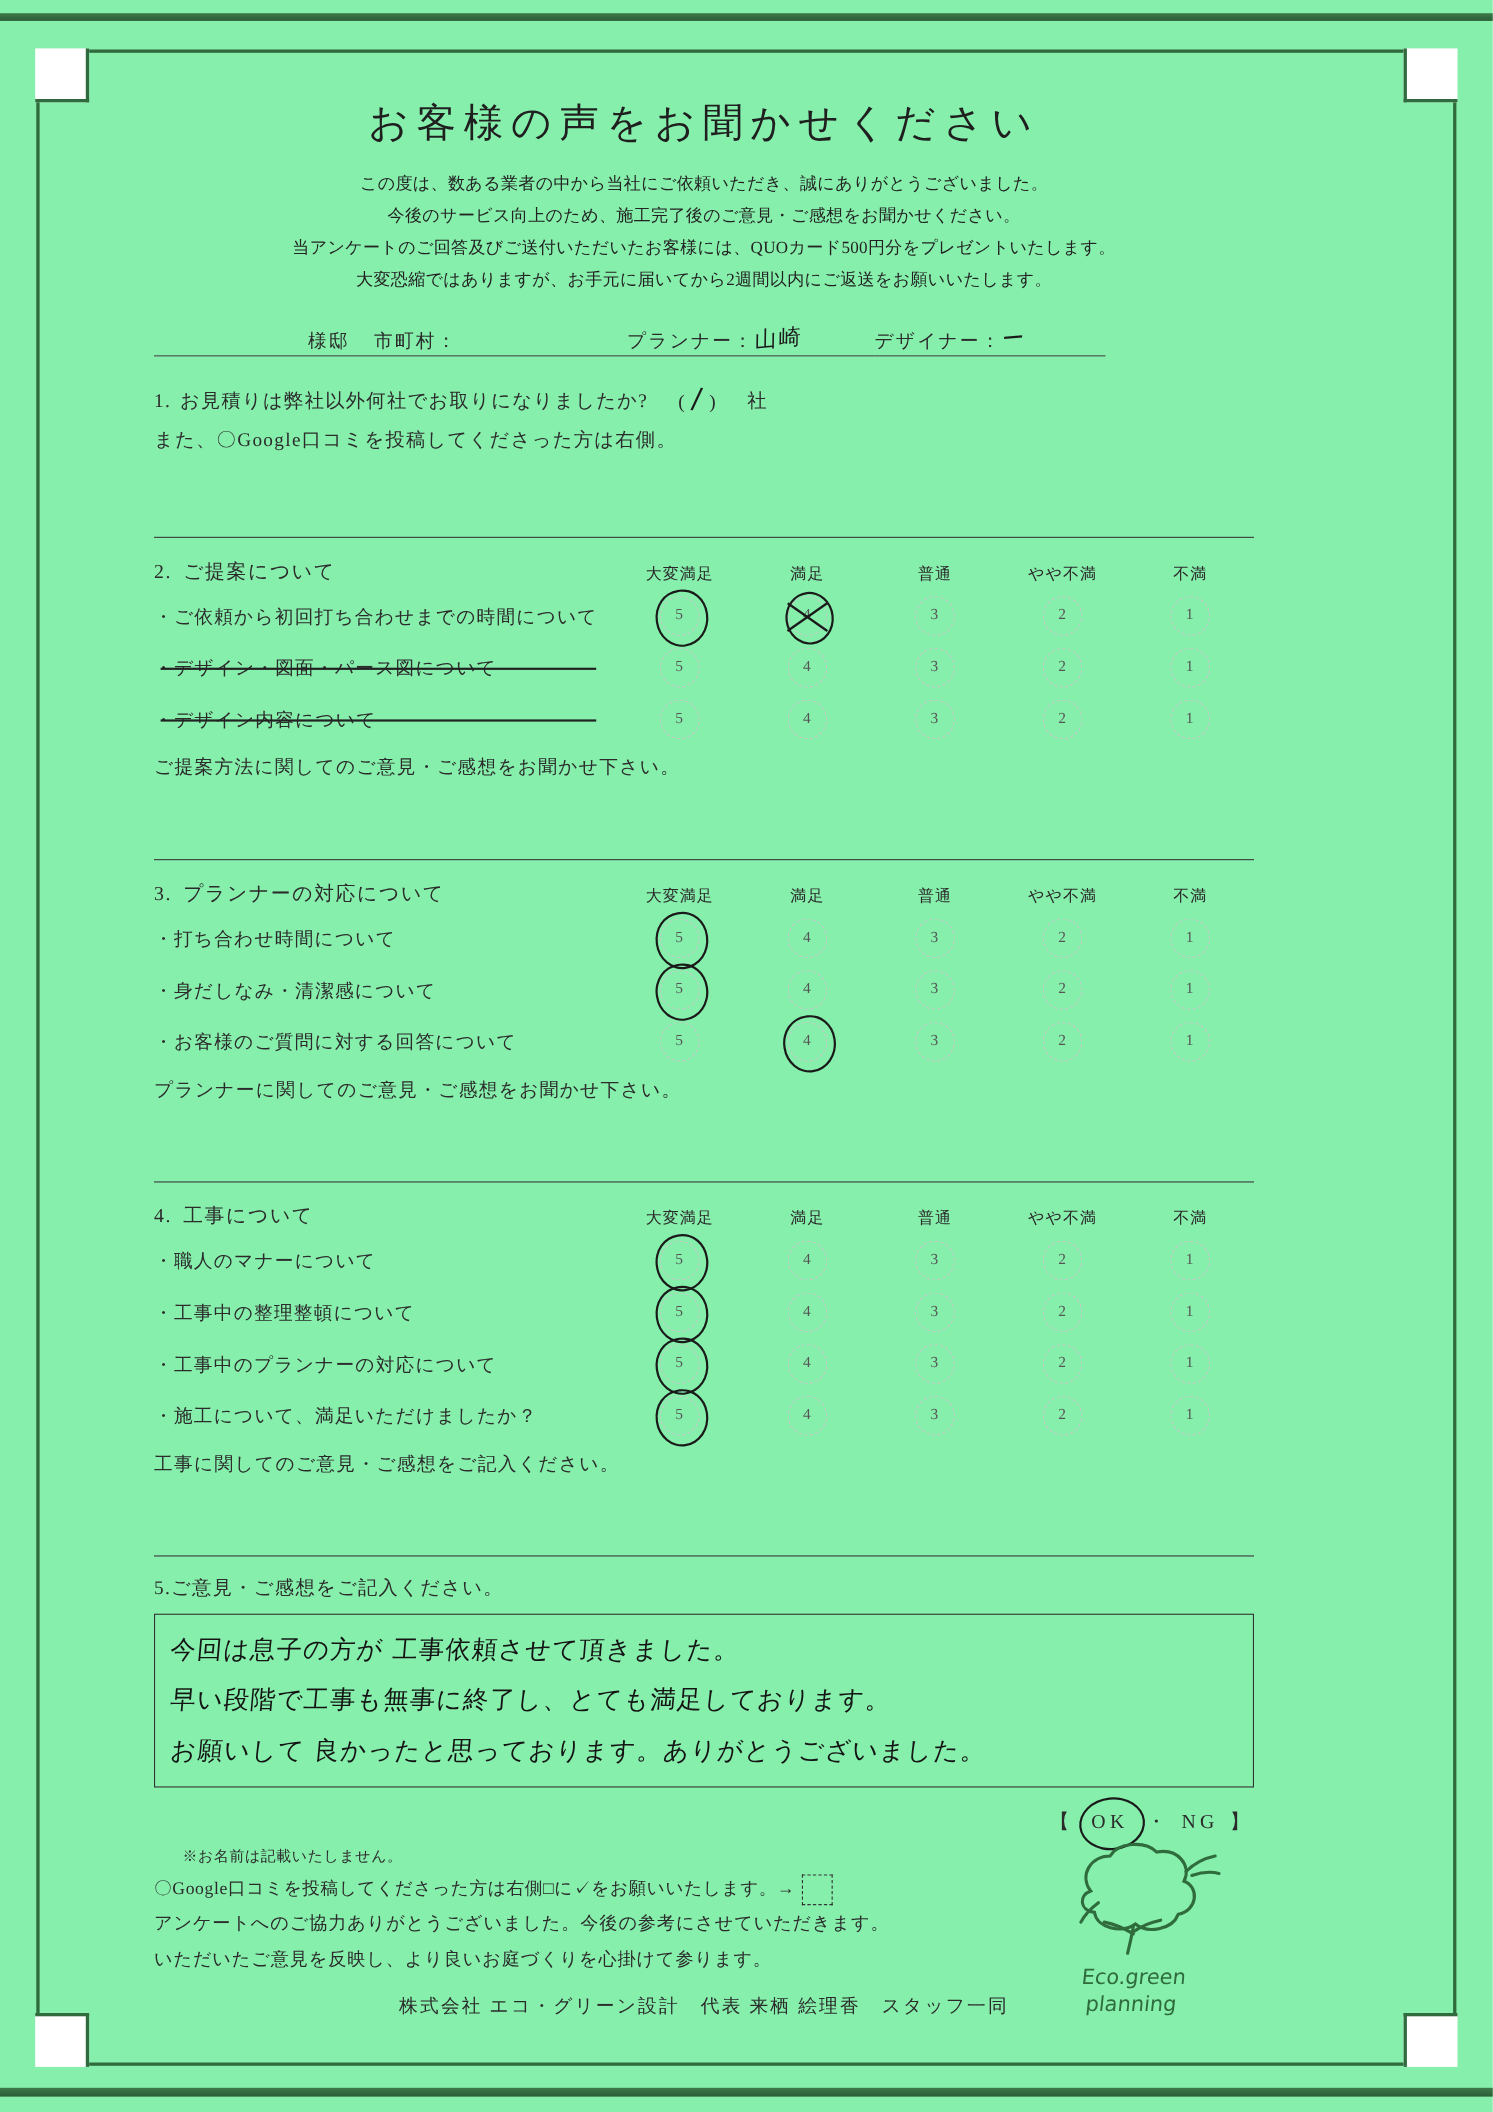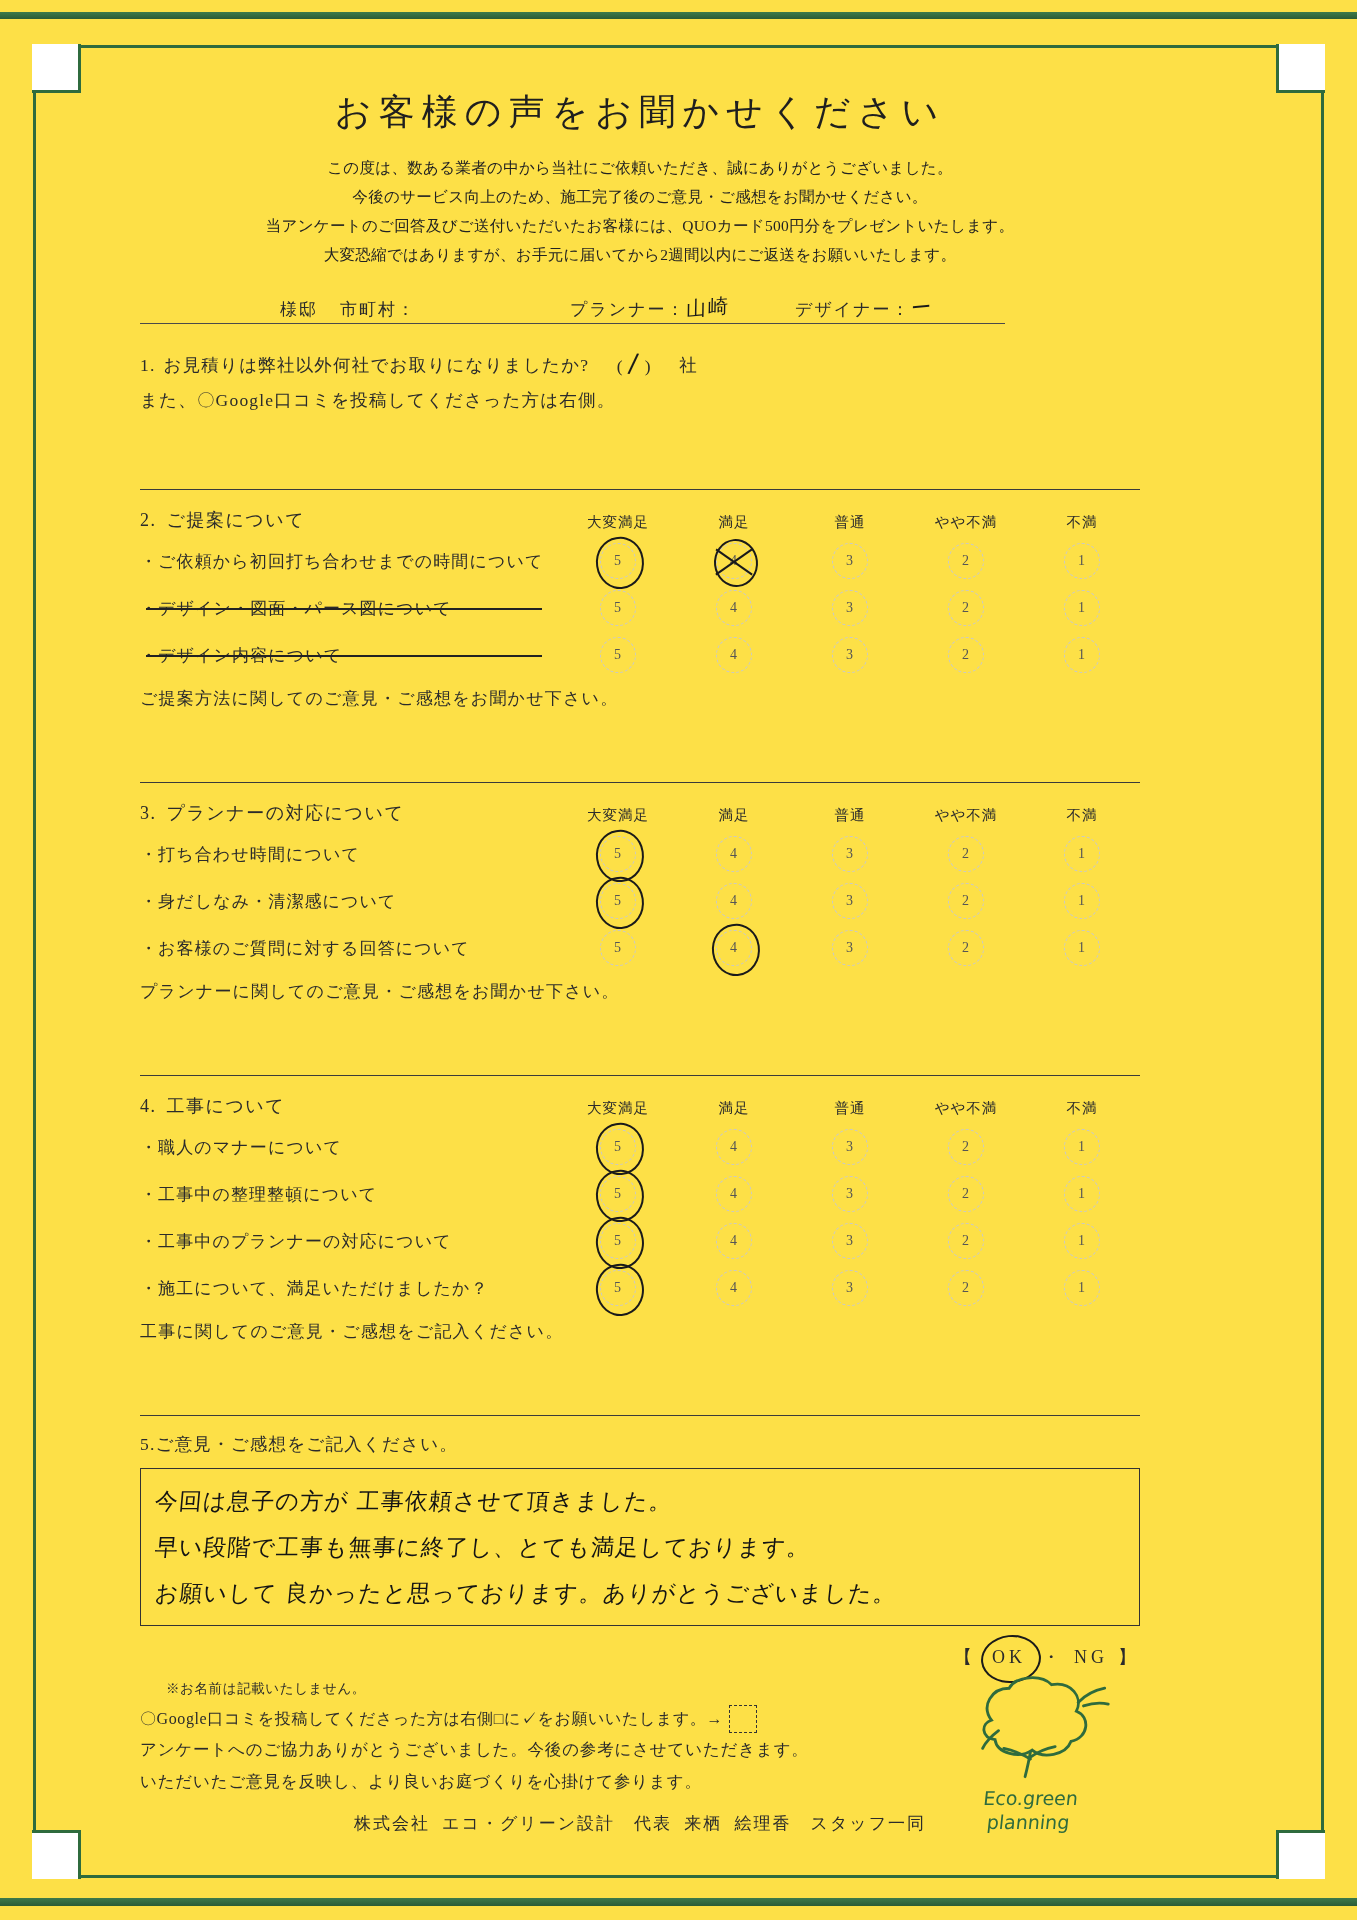--- a/index.html
+++ b/index.html
@@ -7,21 +7,21 @@
   body{
     width:1357px;height:1920px;
     font-family:"Liberation Serif","DejaVu Serif",serif;
     color:#2b2b2b;
     position:relative;
     overflow:hidden;
   }
   
   #sheet{
     position:absolute;inset:0;
-    background:#fde047;
+    background:#86efac;
   }
   .frame-outer{
     position:absolute;
     left:33px;top:45px;right:33px;bottom:42px;
     border:3px solid #2f6b3d;
   }
   .frame-outer::before{
     
     content:"";position:absolute;inset:0;pointer-events:none;
   }
@@ -154,21 +154,21 @@
     position:absolute;left:50%;top:50%;width:56px;height:44px;
     margin-left:-28px;margin-top:-22px;
     border:2.2px solid #1a1a1a;border-radius:50%;transform:rotate(-6deg);
   }
   .small-note{font-size:13.5px;margin-left:26px;}
   .checkbox-sq{
     display:inline-block;width:26px;height:26px;border:1.4px dashed #333;
     vertical-align:middle;margin-left:6px;
   }
   .thanks{font-size:16.5px;line-height:32px;letter-spacing:0.8px;}
-  .signature{margin-top:12px;text-align:center;font-size:17px;letter-spacing:2px;font-family:Liberation Mono, monospace;}
+  .signature{margin-top:12px;text-align:center;font-size:17px;letter-spacing:2px;}
 
   
   .logo{
     position:absolute;right:18px;bottom:8px;width:185px;height:165px;
     color:#2f6b3d;text-align:center;
   }
   .logo .logotext{
     font-family:"DejaVu Sans",sans-serif;
     font-size:19px;line-height:24px;color:#2f6b3d;
     transform:skewX(-6deg);

